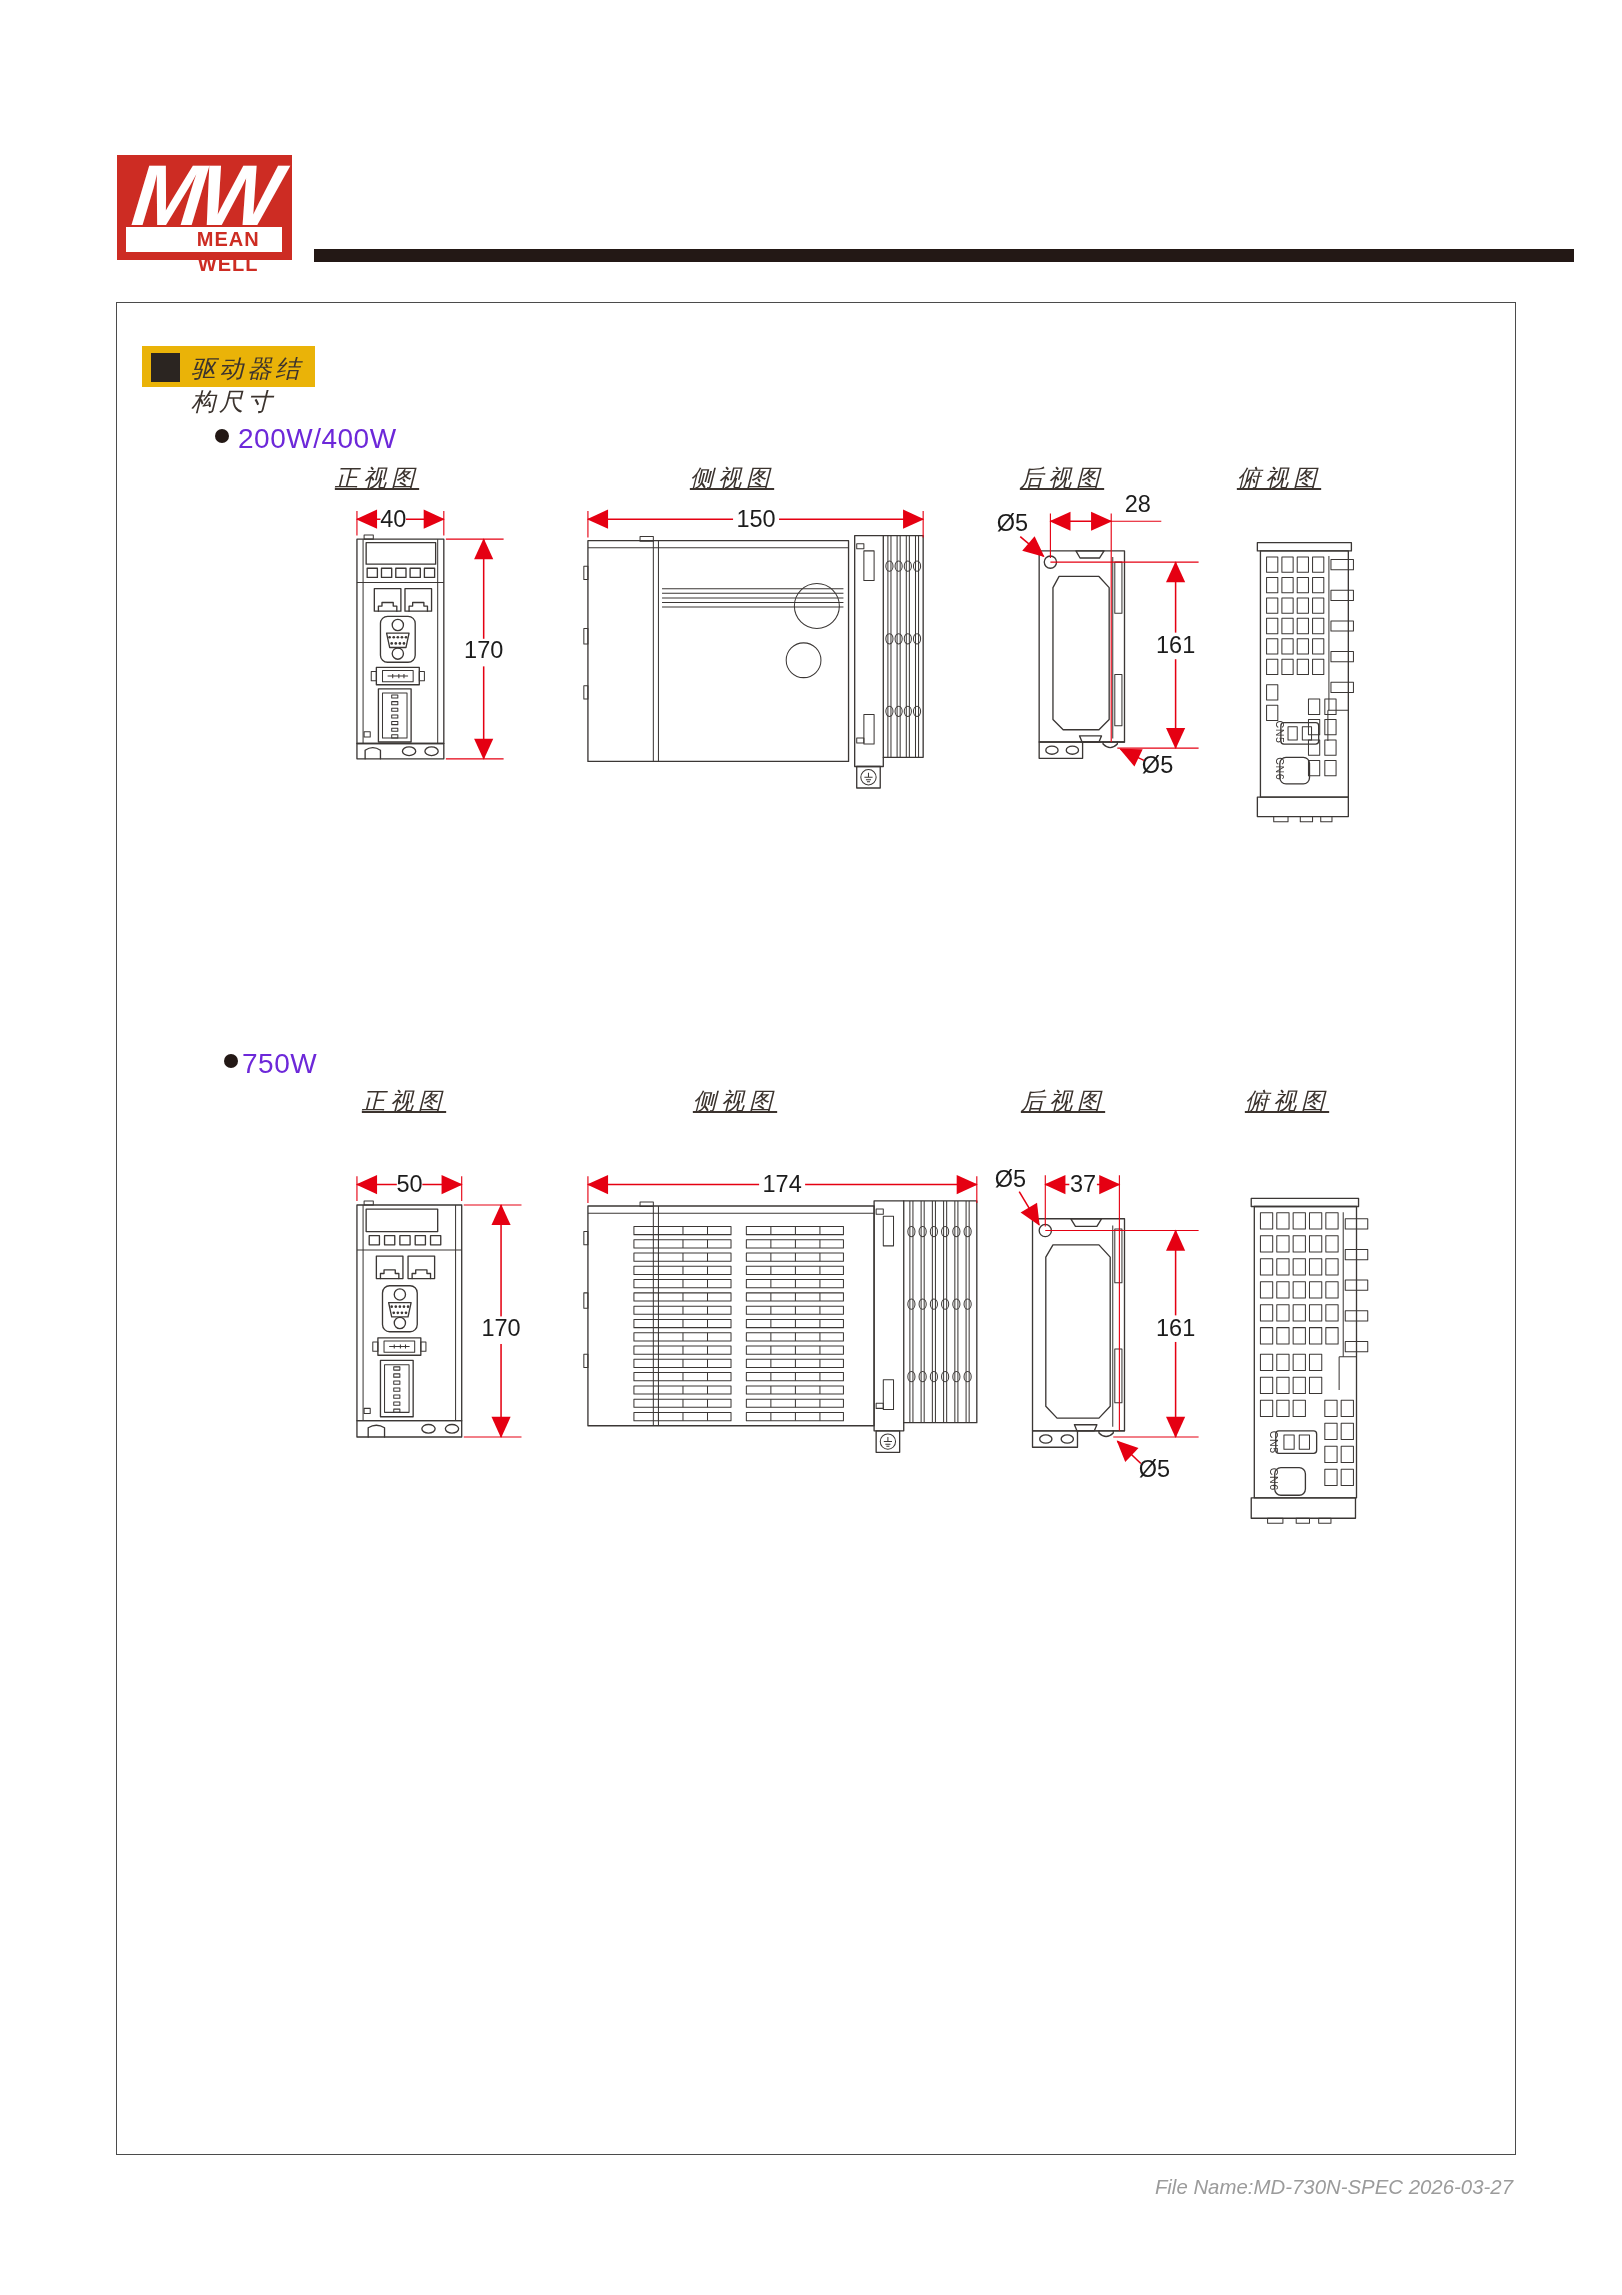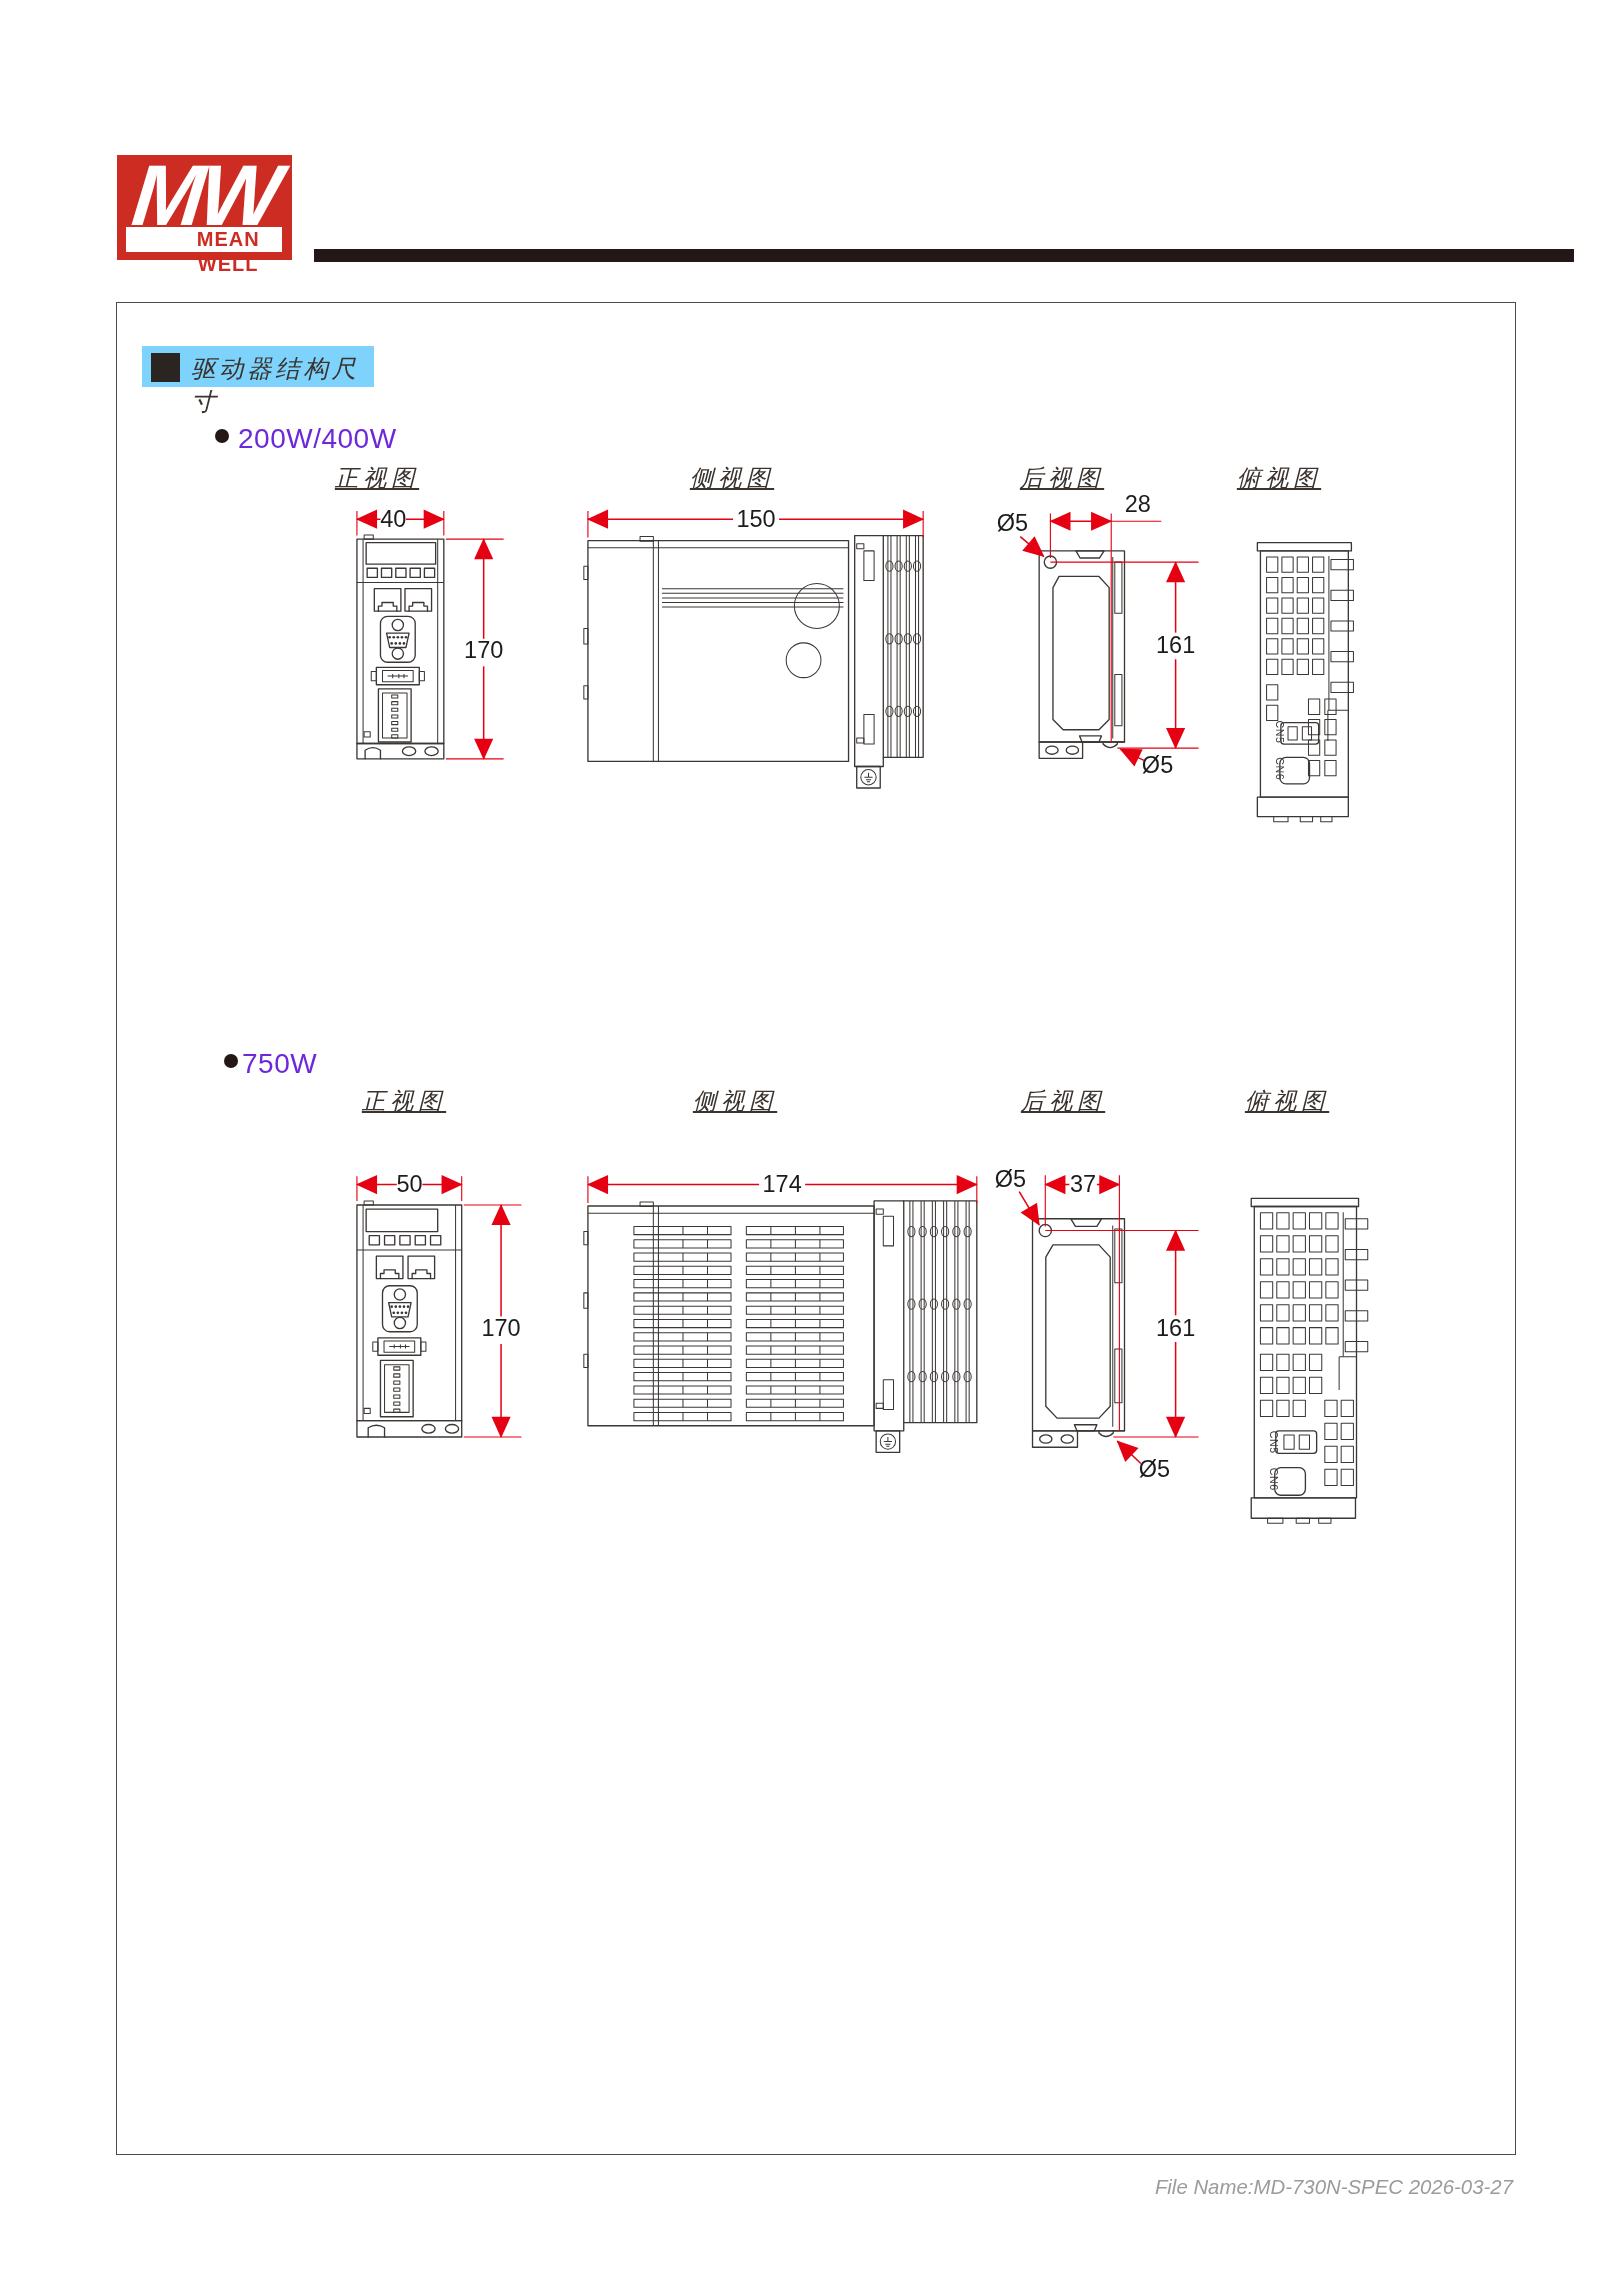--- a/index.html
+++ b/index.html
@@ -17,21 +17,21 @@
       line-height:24.5px;color:#cd2c23;letter-spacing:1px;padding-left:48px;}
   #doc-title{left:322px;top:190px;width:767px;font-family:"Liberation Serif",serif;
       font-style:italic;font-size:49px;letter-spacing:5.1px;color:#2b2320;}
   #series-title{left:971px;top:191px;width:603px;text-align:right;font-weight:bold;
       font-size:50px;letter-spacing:1.5px;color:#231815;font-style:italic;}
   #header-bar{left:314px;top:249px;width:1260px;height:12.8px;background:#231815;}
 
   
   #content-box{left:116px;top:302px;width:1398px;height:1851px;border:1.5px solid #4b4b4b;background:#ffffff;}
 
-  #section-banner{left:142px;top:346px;width:232px;height:41px;background:#7dd3fc;}
+  #section-banner{left:142px;top:346px;width:173px;height:41px;background:#eab308;}
   #section-banner .sq{position:absolute;left:8.7px;top:7.2px;width:29px;height:29px;background:#2b2521;}
   #section-banner .tx{position:absolute;left:49px;top:6.1px;font-family:"Liberation Serif",serif;
       font-style:italic;font-size:24.5px;letter-spacing:3.6px;color:#3b332e;}
 
   .bullet-dot{width:14px;height:14px;border-radius:50%;background:#231815;}
   .bullet-label{font-size:28px;color:#6d28d9;letter-spacing:0.5px;}
 
   .view-label{font-family:"Liberation Serif",serif;font-style:italic;font-size:23.5px;
       letter-spacing:4.6px;color:#3b332e;text-align:center;width:164px;text-decoration:underline;}
 

